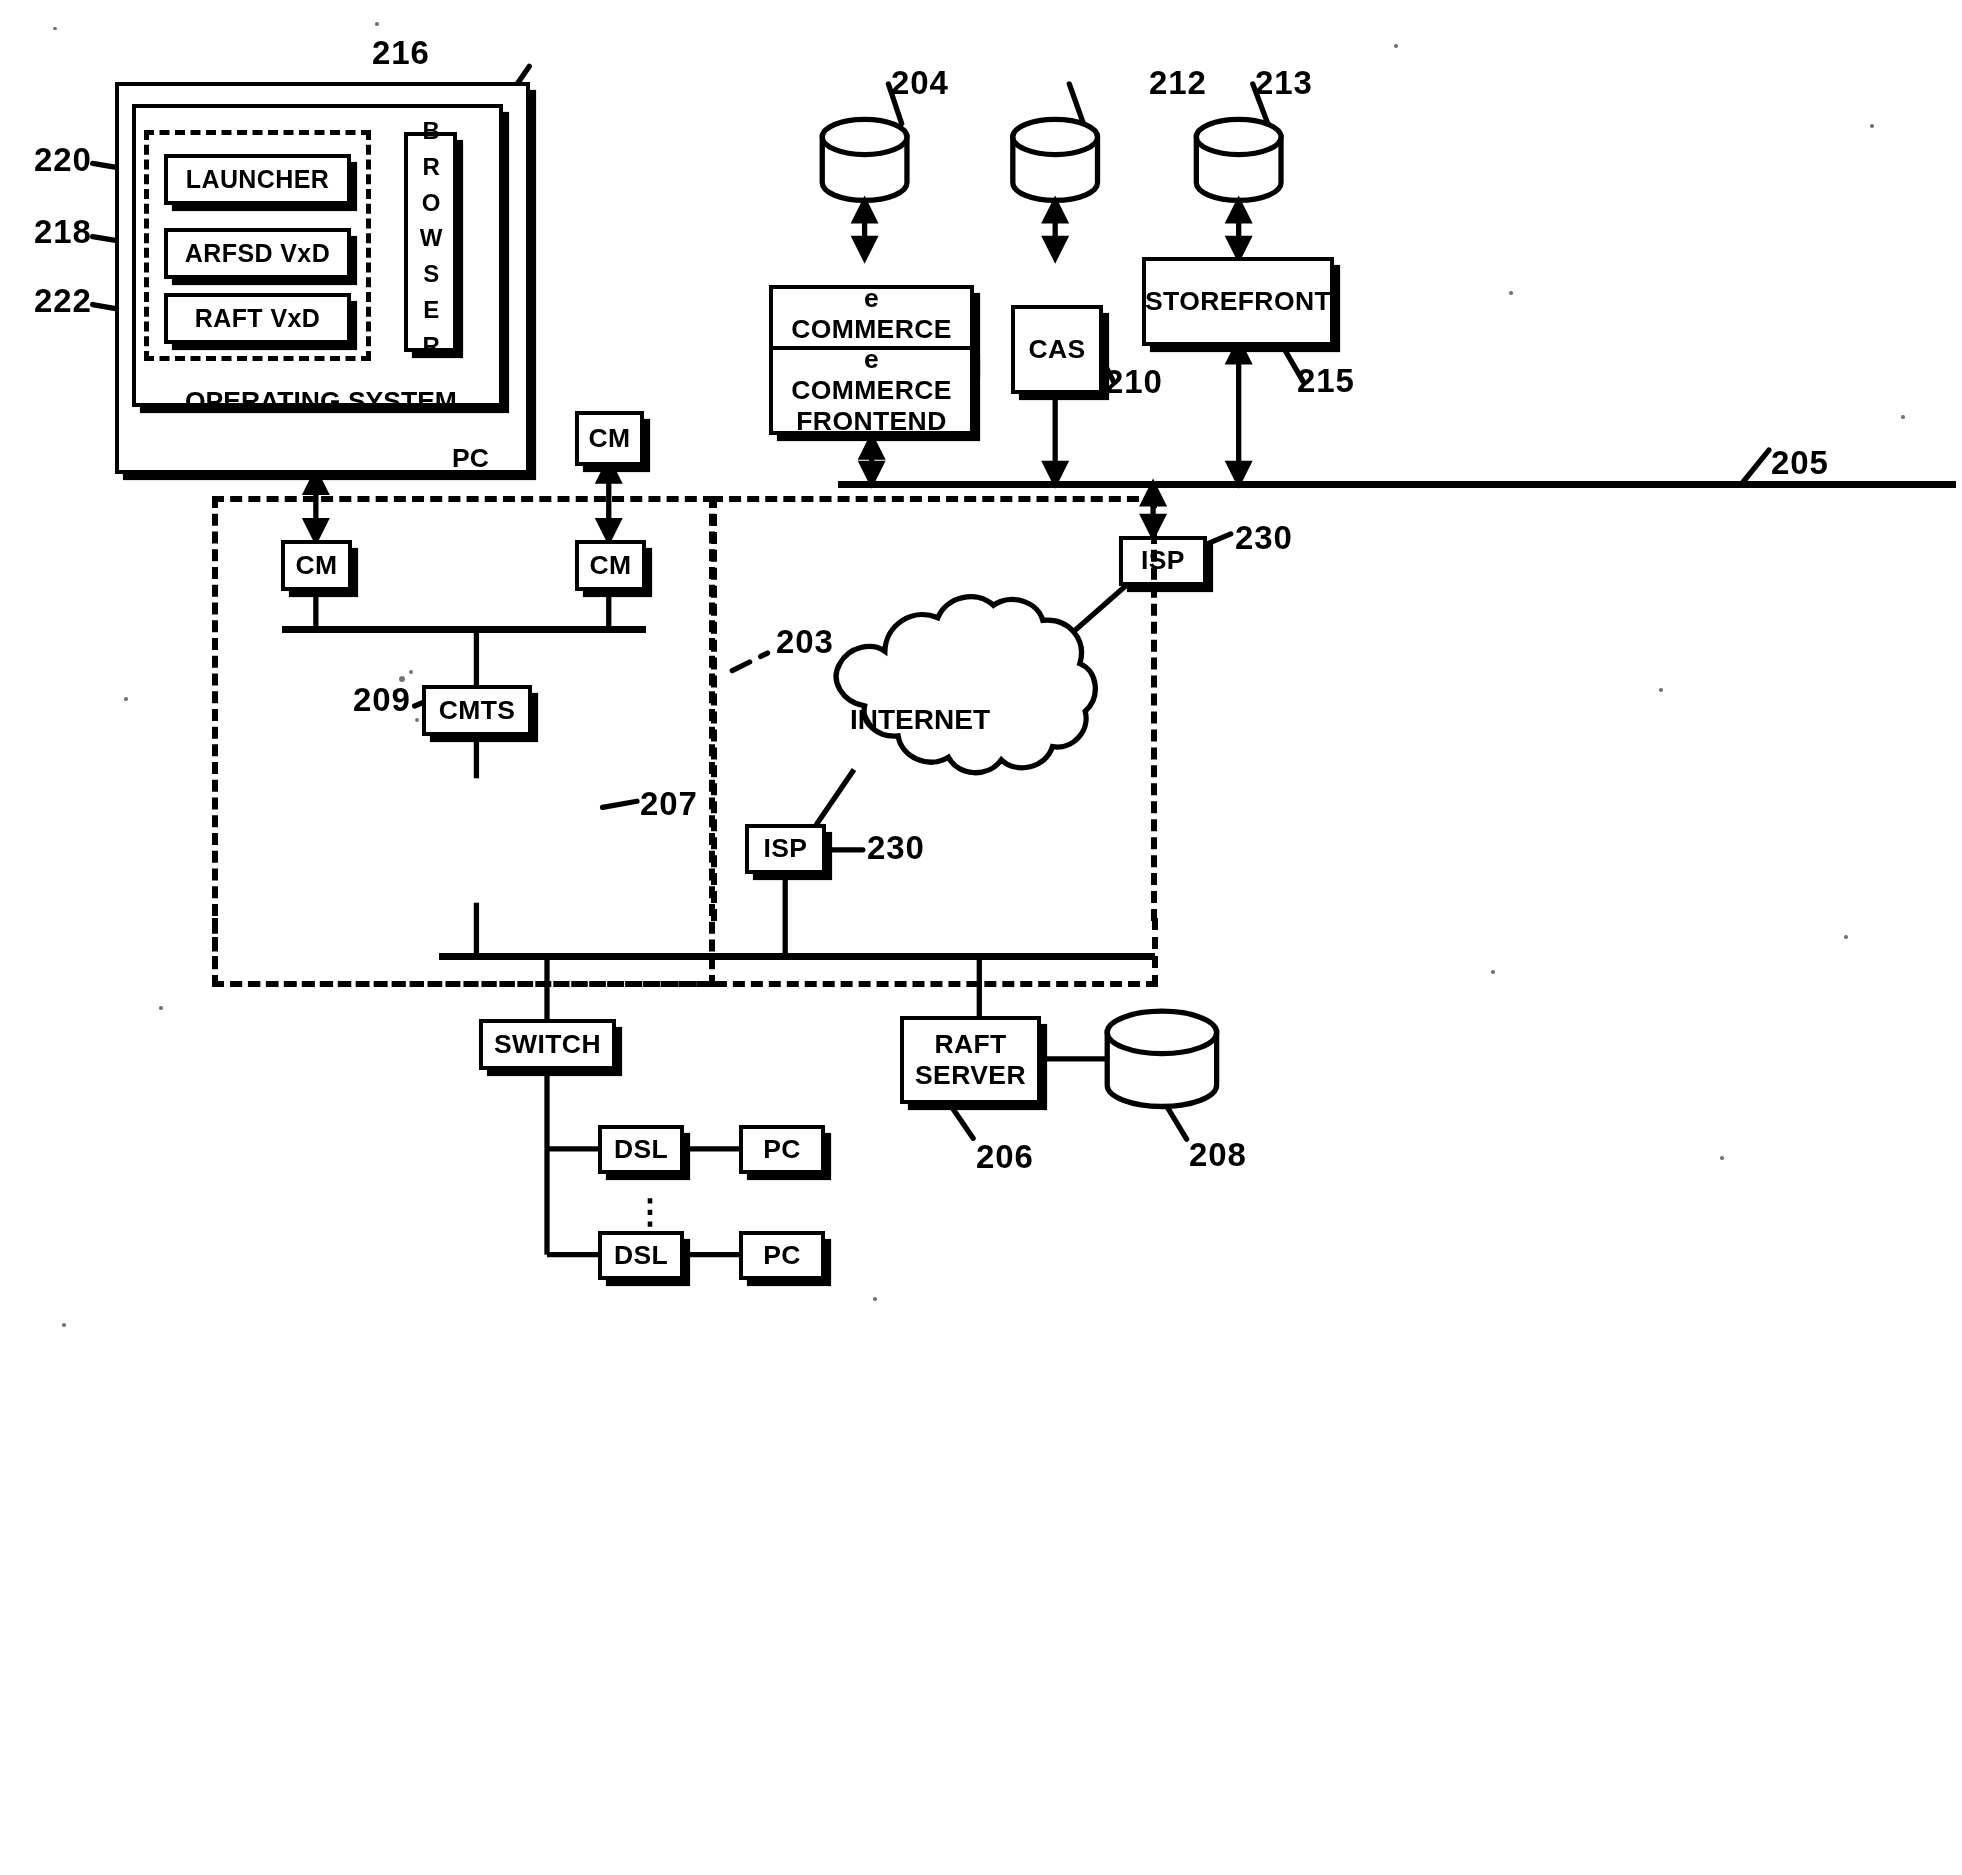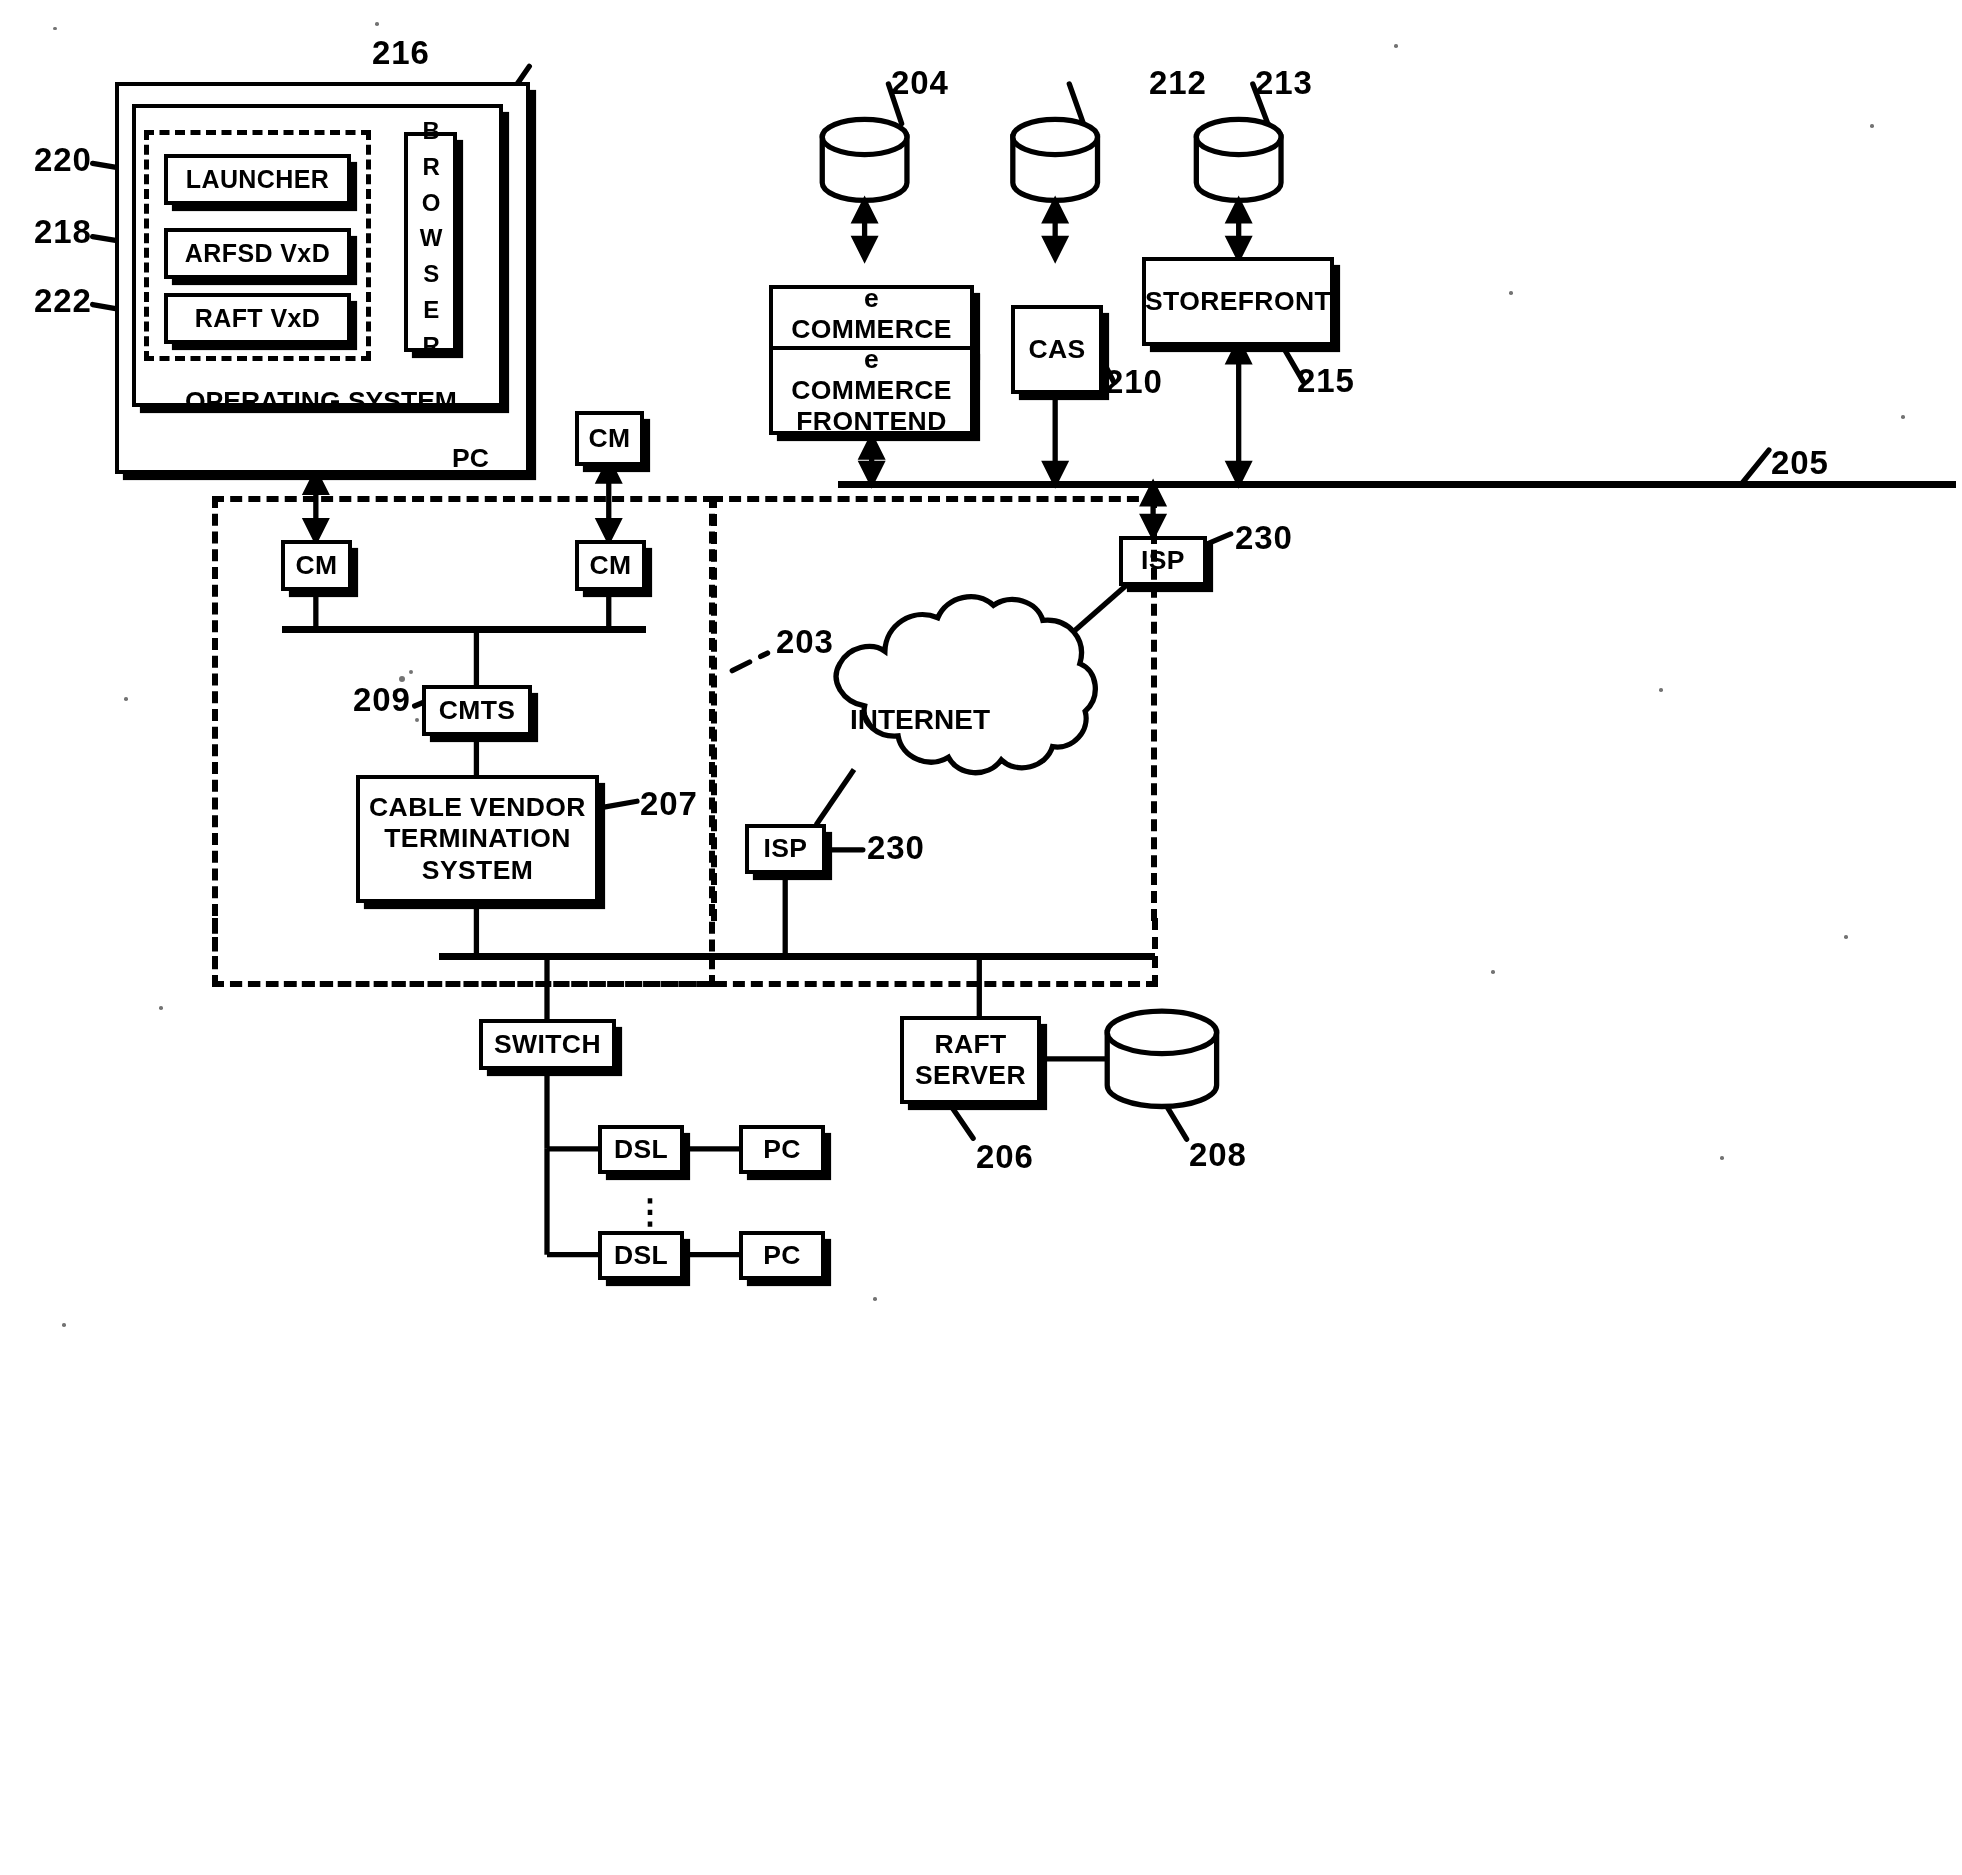--- a/index.html
+++ b/index.html
@@ -329,25 +329,20 @@
 
   <div class="box" style="left:422px; top:685px; width:110px; height:51px; font-size:26.5px;">
     <span>CMTS</span>
   </div>
   <div class="refnum" style="left:353px; top:681px;">209</div>
   <div class="specks" style="left:399px; top:676px; width:6.2px; height:6.2px;"></div>
   <div class="specks" style="left:409px; top:670px; width:4.4px; height:4.4px;"></div>
   <div class="specks" style="left:393px; top:690px; width:3.5px; height:3.5px;"></div>
   <div class="specks" style="left:415px; top:718px; width:4.4px; height:4.4px;"></div>
 
-  <div class="box" style="left:356px; top:775px; width:243px; height:128px; font-size:26.5px; flex-direction:column;">
-    <span>CABLE VENDOR</span>
-    <span>TERMINATION</span>
-    <span>SYSTEM</span>
-  </div>
   <div class="refnum" style="left:640px; top:785px;">207</div>
 
   <div class="lbl" style="left:850px; top:693px; font-size:28px;">INTERNET</div>
 
   <div class="box" style="left:745px; top:824px; width:81px; height:50px; font-size:26.5px;">
     <span>ISP</span>
   </div>
   <div class="refnum" style="left:867px; top:829px;">230</div>
 
   <div class="hline" style="left:439px; top:953px; width:716px;"></div>

